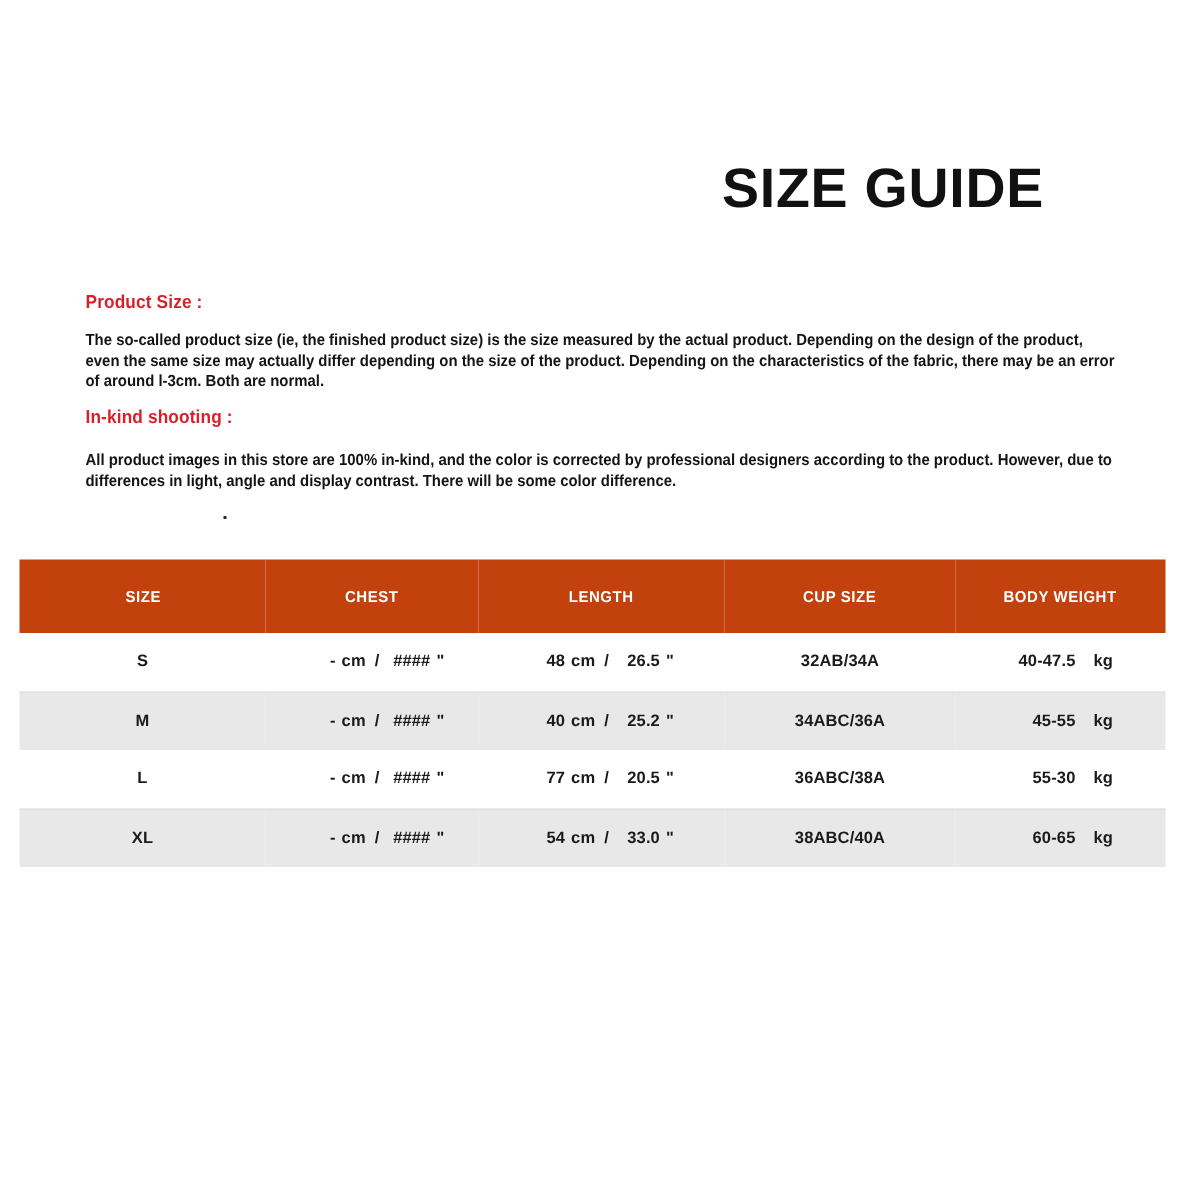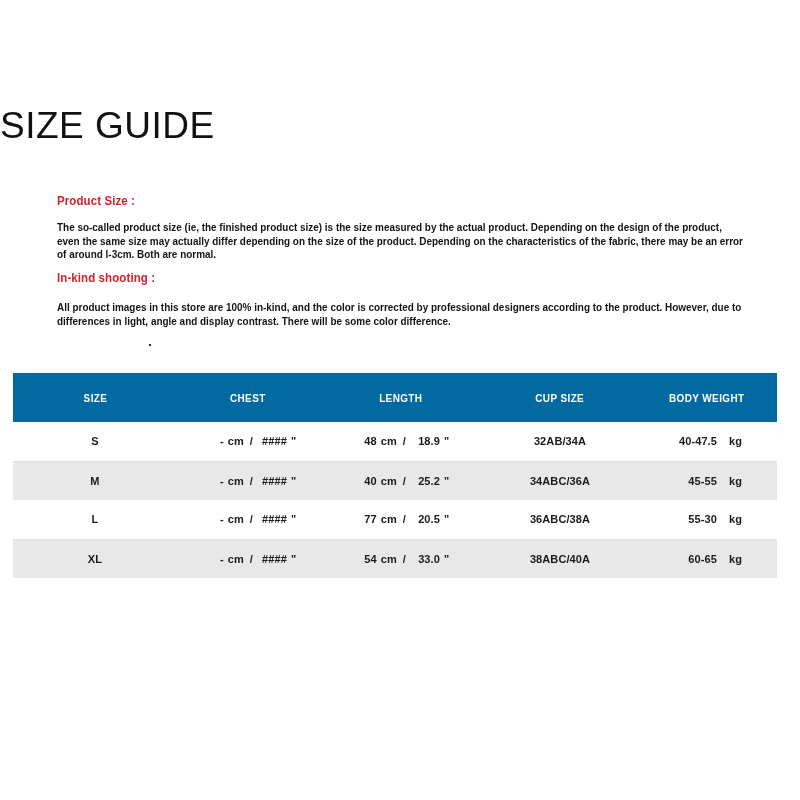--- a/index.html
+++ b/index.html
@@ -20,24 +20,24 @@
     width: 800px;
     height: 800px;
   }
 
   
   .title {
     position: absolute;
     top: 104px;
     left: 0;
     width: 696px;
-    text-align: left;
+    text-align: right;
     font-family: "Liberation Sans", sans-serif;
     font-size: 37px;
-    font-weight: normal;
+    font-weight: bold;
     letter-spacing: 0.5px;
     color: #111111;
     line-height: 44px;
   }
 
   
   .section-heading {
     position: absolute;
     left: 57px;
     color: #d8202a;
@@ -80,21 +80,21 @@
   
   .size-table {
     position: absolute;
     left: 13px;
     top: 373px;
     width: 764px;
     border-collapse: collapse;
     table-layout: fixed;
   }
   .size-table thead tr {
-    background: #0369a1;
+    background: #c2410c;
     height: 49px;
   }
   .size-table thead th {
     color: #ffffff;
     font-family: "Liberation Sans", sans-serif;
     font-size: 10.5px;
     font-weight: bold;
     letter-spacing: 0.4px;
     text-align: center;
     padding: 0;
@@ -225,21 +225,21 @@
               <span class="slash">/</span>
               <span class="val2">####</span>
               <span class="unit2">"</span>
           </span>
         </td>
         <td>
           <span class="dual">
             <span class="val">48</span>
               <span class="unit">cm</span>
               <span class="slash">/</span>
-              <span class="val2">18.9</span>
+              <span class="val2">26.5</span>
               <span class="unit2">"</span>
           </span>
         </td>
         <td>32AB/34A</td>
         <td>
           <span class="weight-cell">
             <span class="wval">40-47.5</span>
               <span class="wunit">kg</span>
           </span>
         </td>

